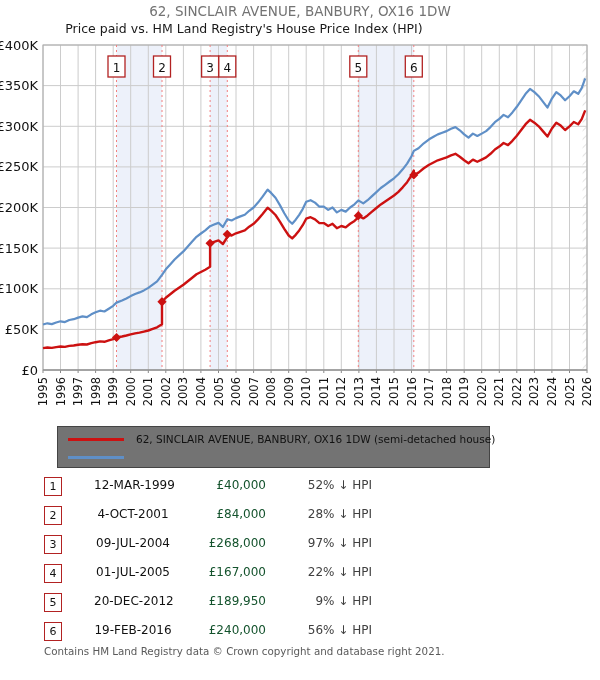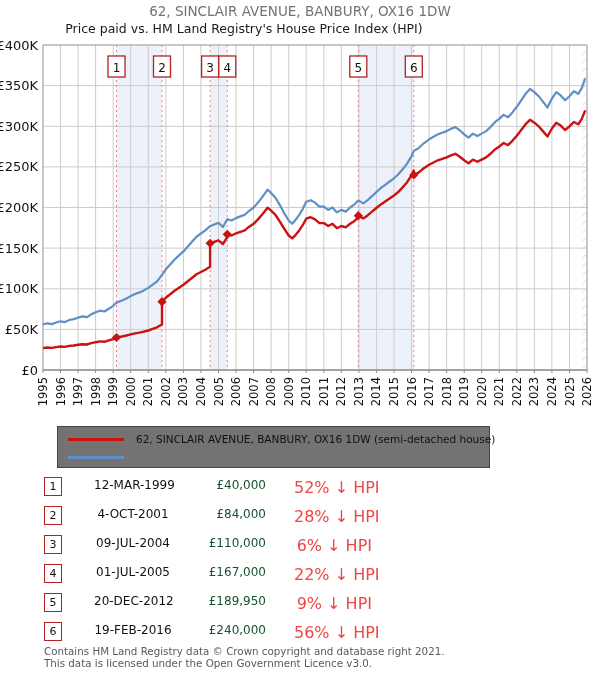--- a/index.html
+++ b/index.html
@@ -18,21 +18,21 @@
   .legend-label{font-size:10.5px;color:#111;white-space:nowrap;}
   .tx-table{position:absolute;left:44px;top:477px;display:flex;flex-direction:column;gap:9px;}
   .tx-row{position:relative;width:510px;height:20px;}
   .tx-num{position:absolute;left:0;top:0;width:16px;height:17px;border:1px solid #b22222;
           background:#fff;color:#111;font-size:11px;text-align:center;line-height:17px;}
   .tx-date{position:absolute;left:40px;top:1px;width:78px;text-align:center;
            font-size:12px;color:#111;white-space:nowrap;margin-left:10px;}
   .tx-price{position:absolute;left:132px;top:1px;width:90px;text-align:right;
             font-size:12px;color:#14532d;white-space:nowrap;}
   .tx-pct{position:absolute;left:250px;top:1px;width:78px;text-align:right;
-          font-size:16px;color:#ef4444;white-space:nowrap;}
+          font-size:12px;color:#404040;white-space:nowrap;}
   .footer{position:absolute;left:44px;top:646px;width:540px;font-size:10.3px;
           line-height:11.5px;color:#5a5a5a;}
 </style>
 </head>
 <body>
 
 <div class="screen">
 
   <div class="title">62, SINCLAIR AVENUE, BANBURY, OX16 1DW</div>
   <div class="subtitle">Price paid vs. HM Land Registry's House Price Index (HPI)</div>
@@ -211,22 +211,22 @@
     </div>
     <div class="tx-row">
       <span class="tx-num">2</span>
       <span class="tx-date">4-OCT-2001</span>
       <span class="tx-price">£84,000</span>
       <span class="tx-pct">28% ↓ HPI</span>
     </div>
     <div class="tx-row">
       <span class="tx-num">3</span>
       <span class="tx-date">09-JUL-2004</span>
-      <span class="tx-price">£110,000</span>
-      <span class="tx-pct">6% ↓ HPI</span>
+      <span class="tx-price">£268,000</span>
+      <span class="tx-pct">97% ↓ HPI</span>
     </div>
     <div class="tx-row">
       <span class="tx-num">4</span>
       <span class="tx-date">01-JUL-2005</span>
       <span class="tx-price">£167,000</span>
       <span class="tx-pct">22% ↓ HPI</span>
     </div>
     <div class="tx-row">
       <span class="tx-num">5</span>
       <span class="tx-date">20-DEC-2012</span>
@@ -236,16 +236,15 @@
     <div class="tx-row">
       <span class="tx-num">6</span>
       <span class="tx-date">19-FEB-2016</span>
       <span class="tx-price">£240,000</span>
       <span class="tx-pct">56% ↓ HPI</span>
     </div>
   </div>
 
   <div class="footer">
     <div>Contains HM Land Registry data © Crown copyright and database right 2021.</div>
-    <div>This data is licensed under the Open Government Licence v3.0.</div>
   </div>
 
 </div>
 
 </body></html>

